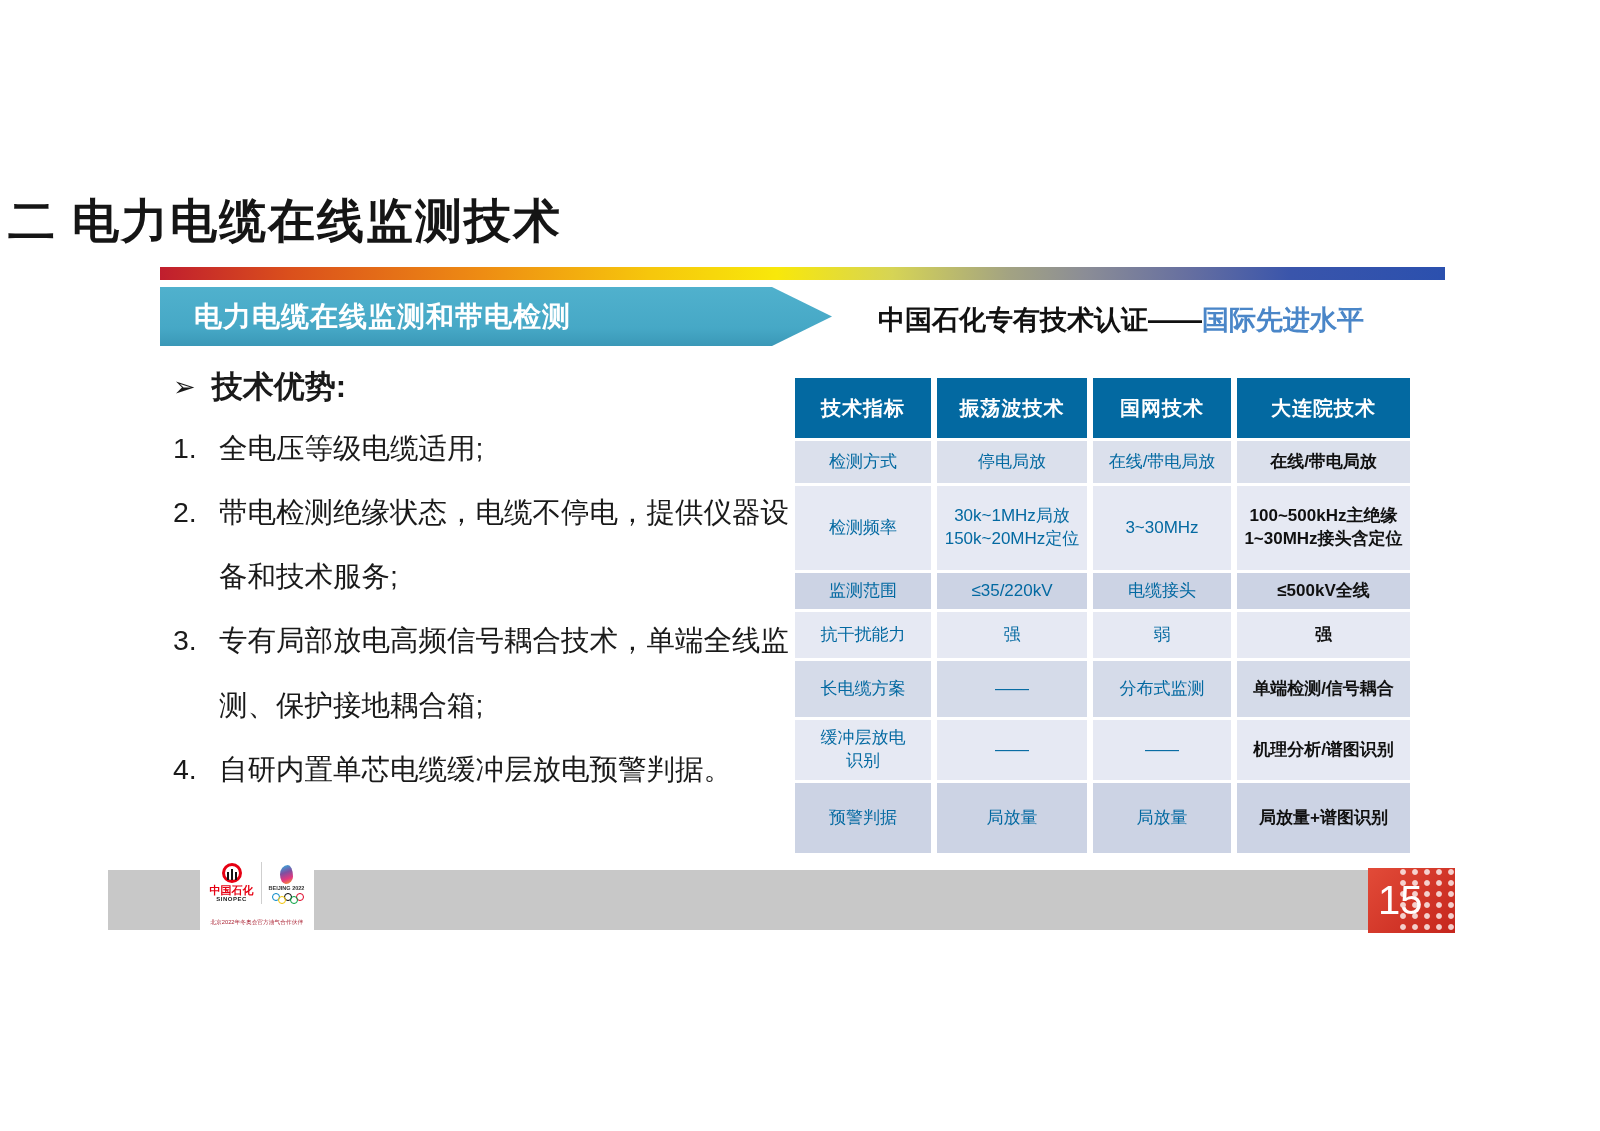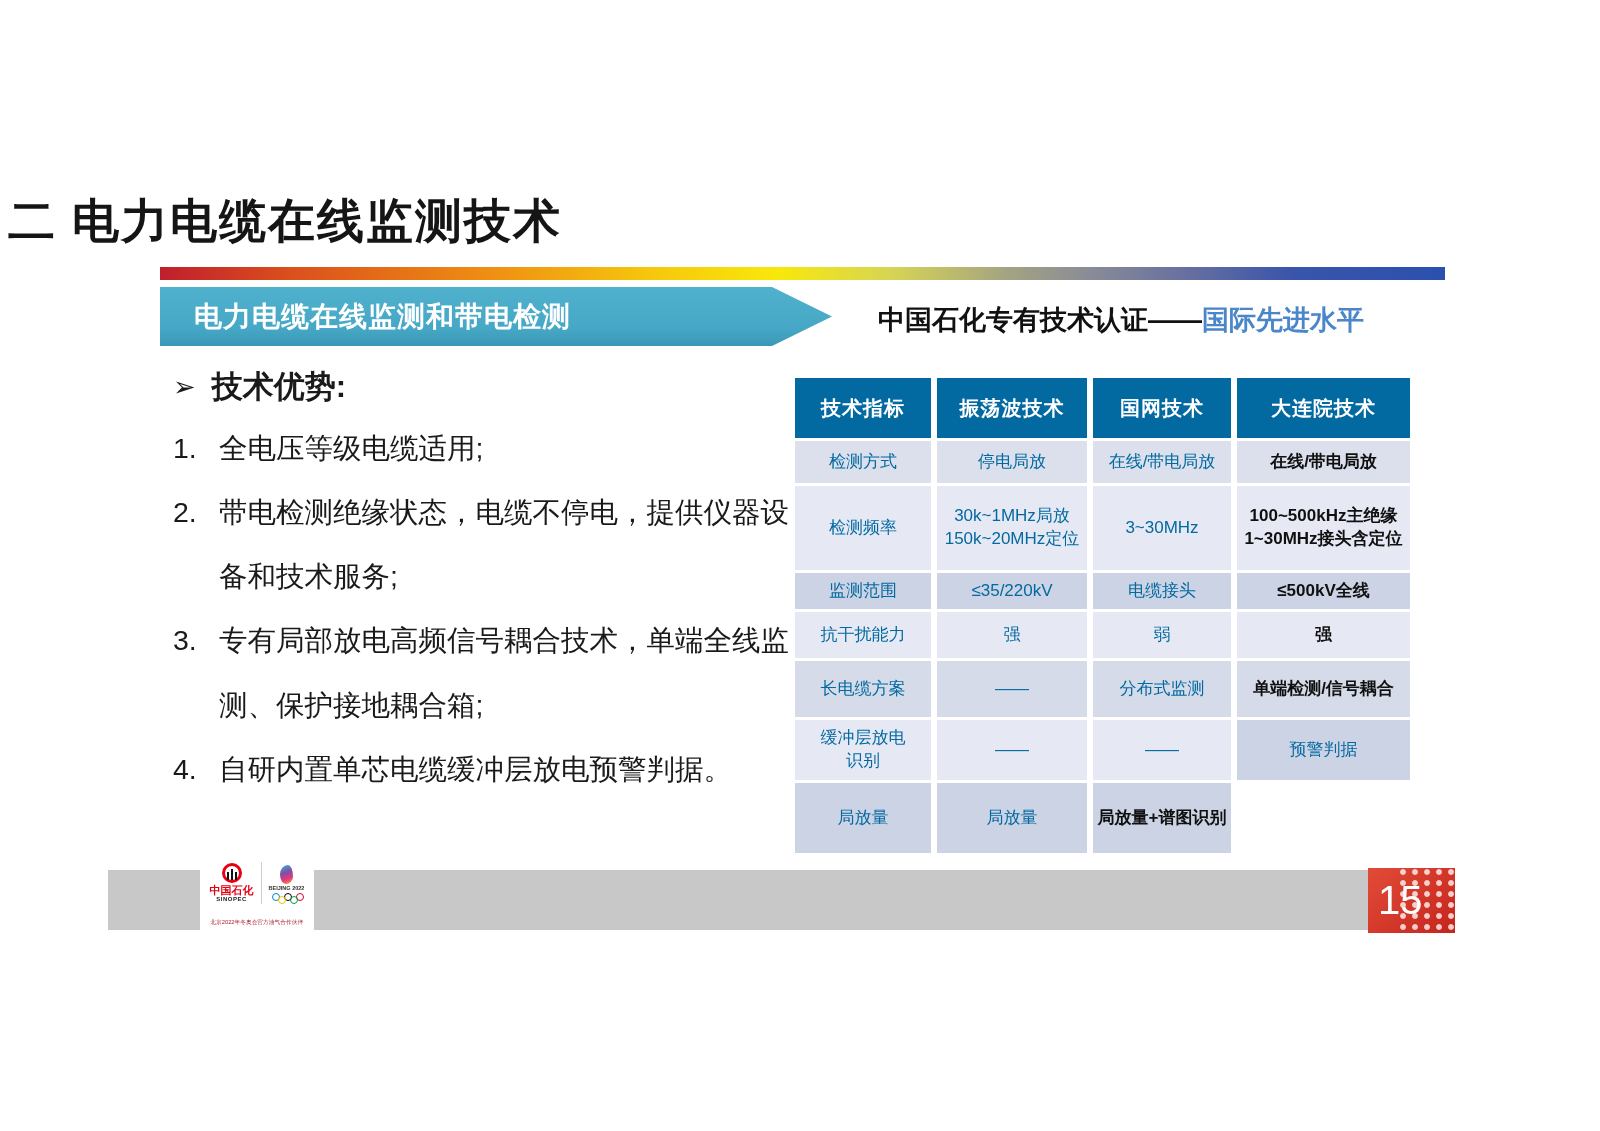--- a/index.html
+++ b/index.html
@@ -147,20 +147,21 @@
 
     <div class="cell r5">长电缆方案</div>
     <div class="cell r5">——</div>
     <div class="cell r5">分布式监测</div>
     <div class="cell r5 c4">单端检测/信号耦合</div>
 
     <div class="cell r6">缓冲层放电
 识别</div>
     <div class="cell r6">——</div>
     <div class="cell r6">——</div>
+    <div class="cell r6 c4">机理分析/谱图识别</div>
 
     <div class="cell r7">预警判据</div>
     <div class="cell r7">局放量</div>
     <div class="cell r7">局放量</div>
     <div class="cell r7 c4">局放量+谱图识别</div>
   </div>
 
   <div class="fbar"></div>
 
   <div class="logobox">

